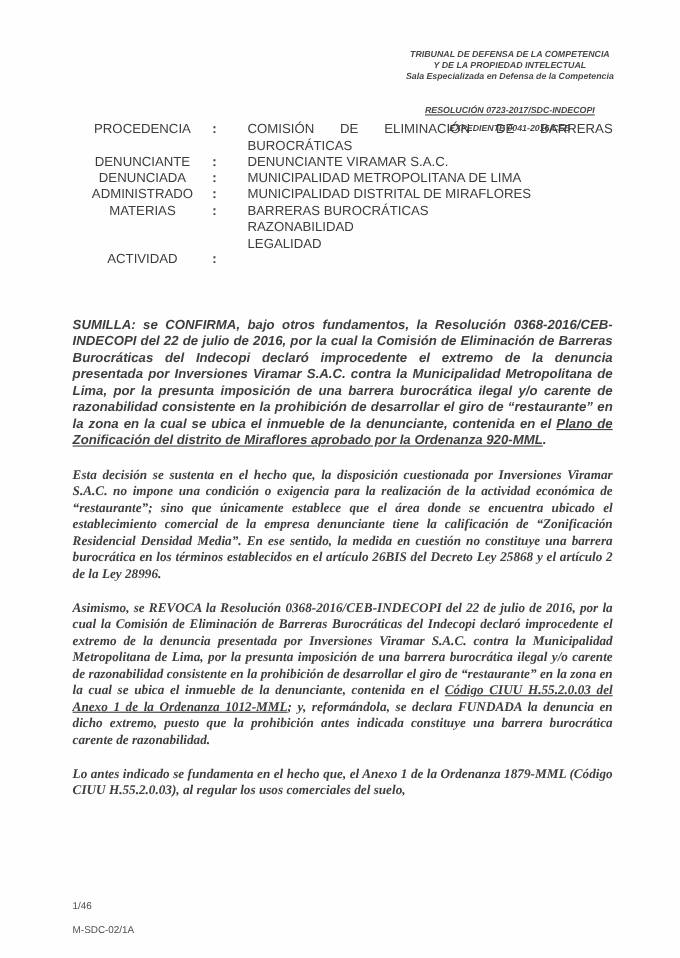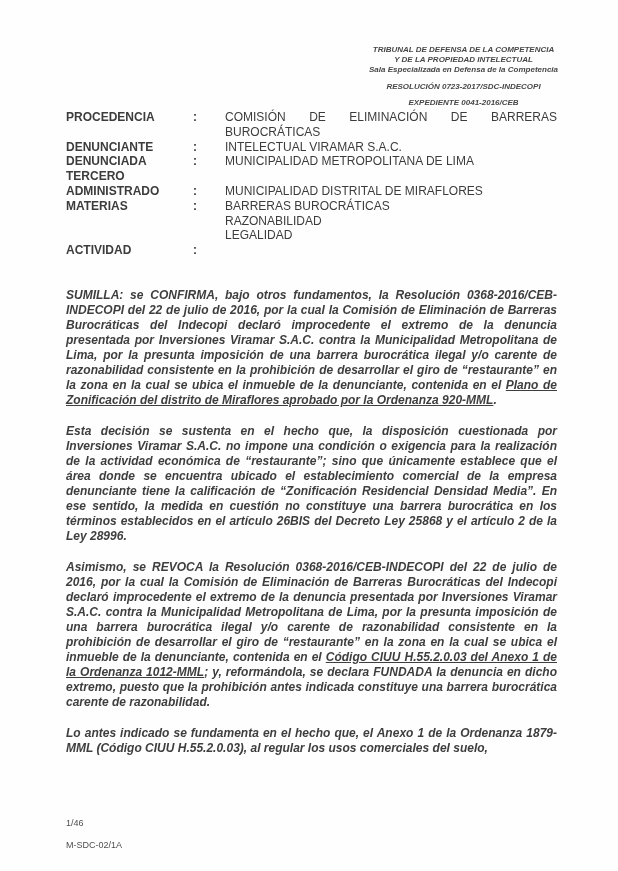--- a/index.html
+++ b/index.html
@@ -26,39 +26,40 @@
     position: absolute;
     top: 45px;
     right: 60px;
     text-align: center;
     font-size: 8px;
     font-weight: bold;
     font-style: italic;
     line-height: 10px;
     color: #474747;
   }
-  .doc-header .resolution-line { margin-top: 7px; }
+  .doc-header .resolution-line { margin-top: 21px; text-decoration: underline; }
   .doc-header .expediente-line { margin-top: 6px; }
 
   
   .case-info {
     position: absolute;
     top: 110px;
     left: 66px;
     width: 491px;
     font-size: 12px;
     line-height: 14.8px;
   }
   .case-row {
     display: grid;
     grid-template-columns: 127px 32px 332px;
   }
   .case-row .case-label {
-    font-weight: bold;
+    font-weight: normal;
     white-space: nowrap;
+    text-align: center;
   }
   .case-row .case-colon {
     font-weight: bold;
   }
   .case-row .case-value {
     text-align: justify;
   }
 
   
   .document-body {
@@ -71,20 +72,21 @@
     font-style: italic;
     line-height: 15px;
     text-align: justify;
     color: #3e3e3e;
   }
   .document-body p {
     margin: 0;
   }
   .document-body p + p {
     margin-top: 16px;
+    font-family: Liberation Serif, serif;
   }
   .document-body .seg-underline {
     text-decoration: underline;
   }
 
   
   .footer-form-code {
     position: absolute;
     left: 66px;
     top: 840px;
@@ -116,31 +118,26 @@
   <div class="case-info">
 
   <div class="case-row">
         <span class="case-label">PROCEDENCIA</span>
         <span class="case-colon">:</span>
         <span class="case-value">COMISIÓN DE ELIMINACIÓN DE BARRERAS BUROCRÁTICAS</span>
       </div>
       <div class="case-row">
         <span class="case-label">DENUNCIANTE</span>
         <span class="case-colon">:</span>
-        <span class="case-value">INTELECTUAL VIRAMAR S.A.C.</span>
+        <span class="case-value">DENUNCIANTE VIRAMAR S.A.C.</span>
       </div>
       <div class="case-row">
         <span class="case-label">DENUNCIADA</span>
         <span class="case-colon">:</span>
         <span class="case-value">MUNICIPALIDAD METROPOLITANA DE LIMA</span>
-      </div>
-      <div class="case-row">
-        <span class="case-label">TERCERO</span>
-        <span class="case-colon"></span>
-        <span class="case-value"></span>
       </div>
       <div class="case-row">
         <span class="case-label">ADMINISTRADO</span>
         <span class="case-colon">:</span>
         <span class="case-value">MUNICIPALIDAD DISTRITAL DE MIRAFLORES</span>
       </div>
       <div class="case-row">
         <span class="case-label">MATERIAS</span>
         <span class="case-colon">:</span>
         <span class="case-value">BARRERAS BUROCRÁTICAS</span>

